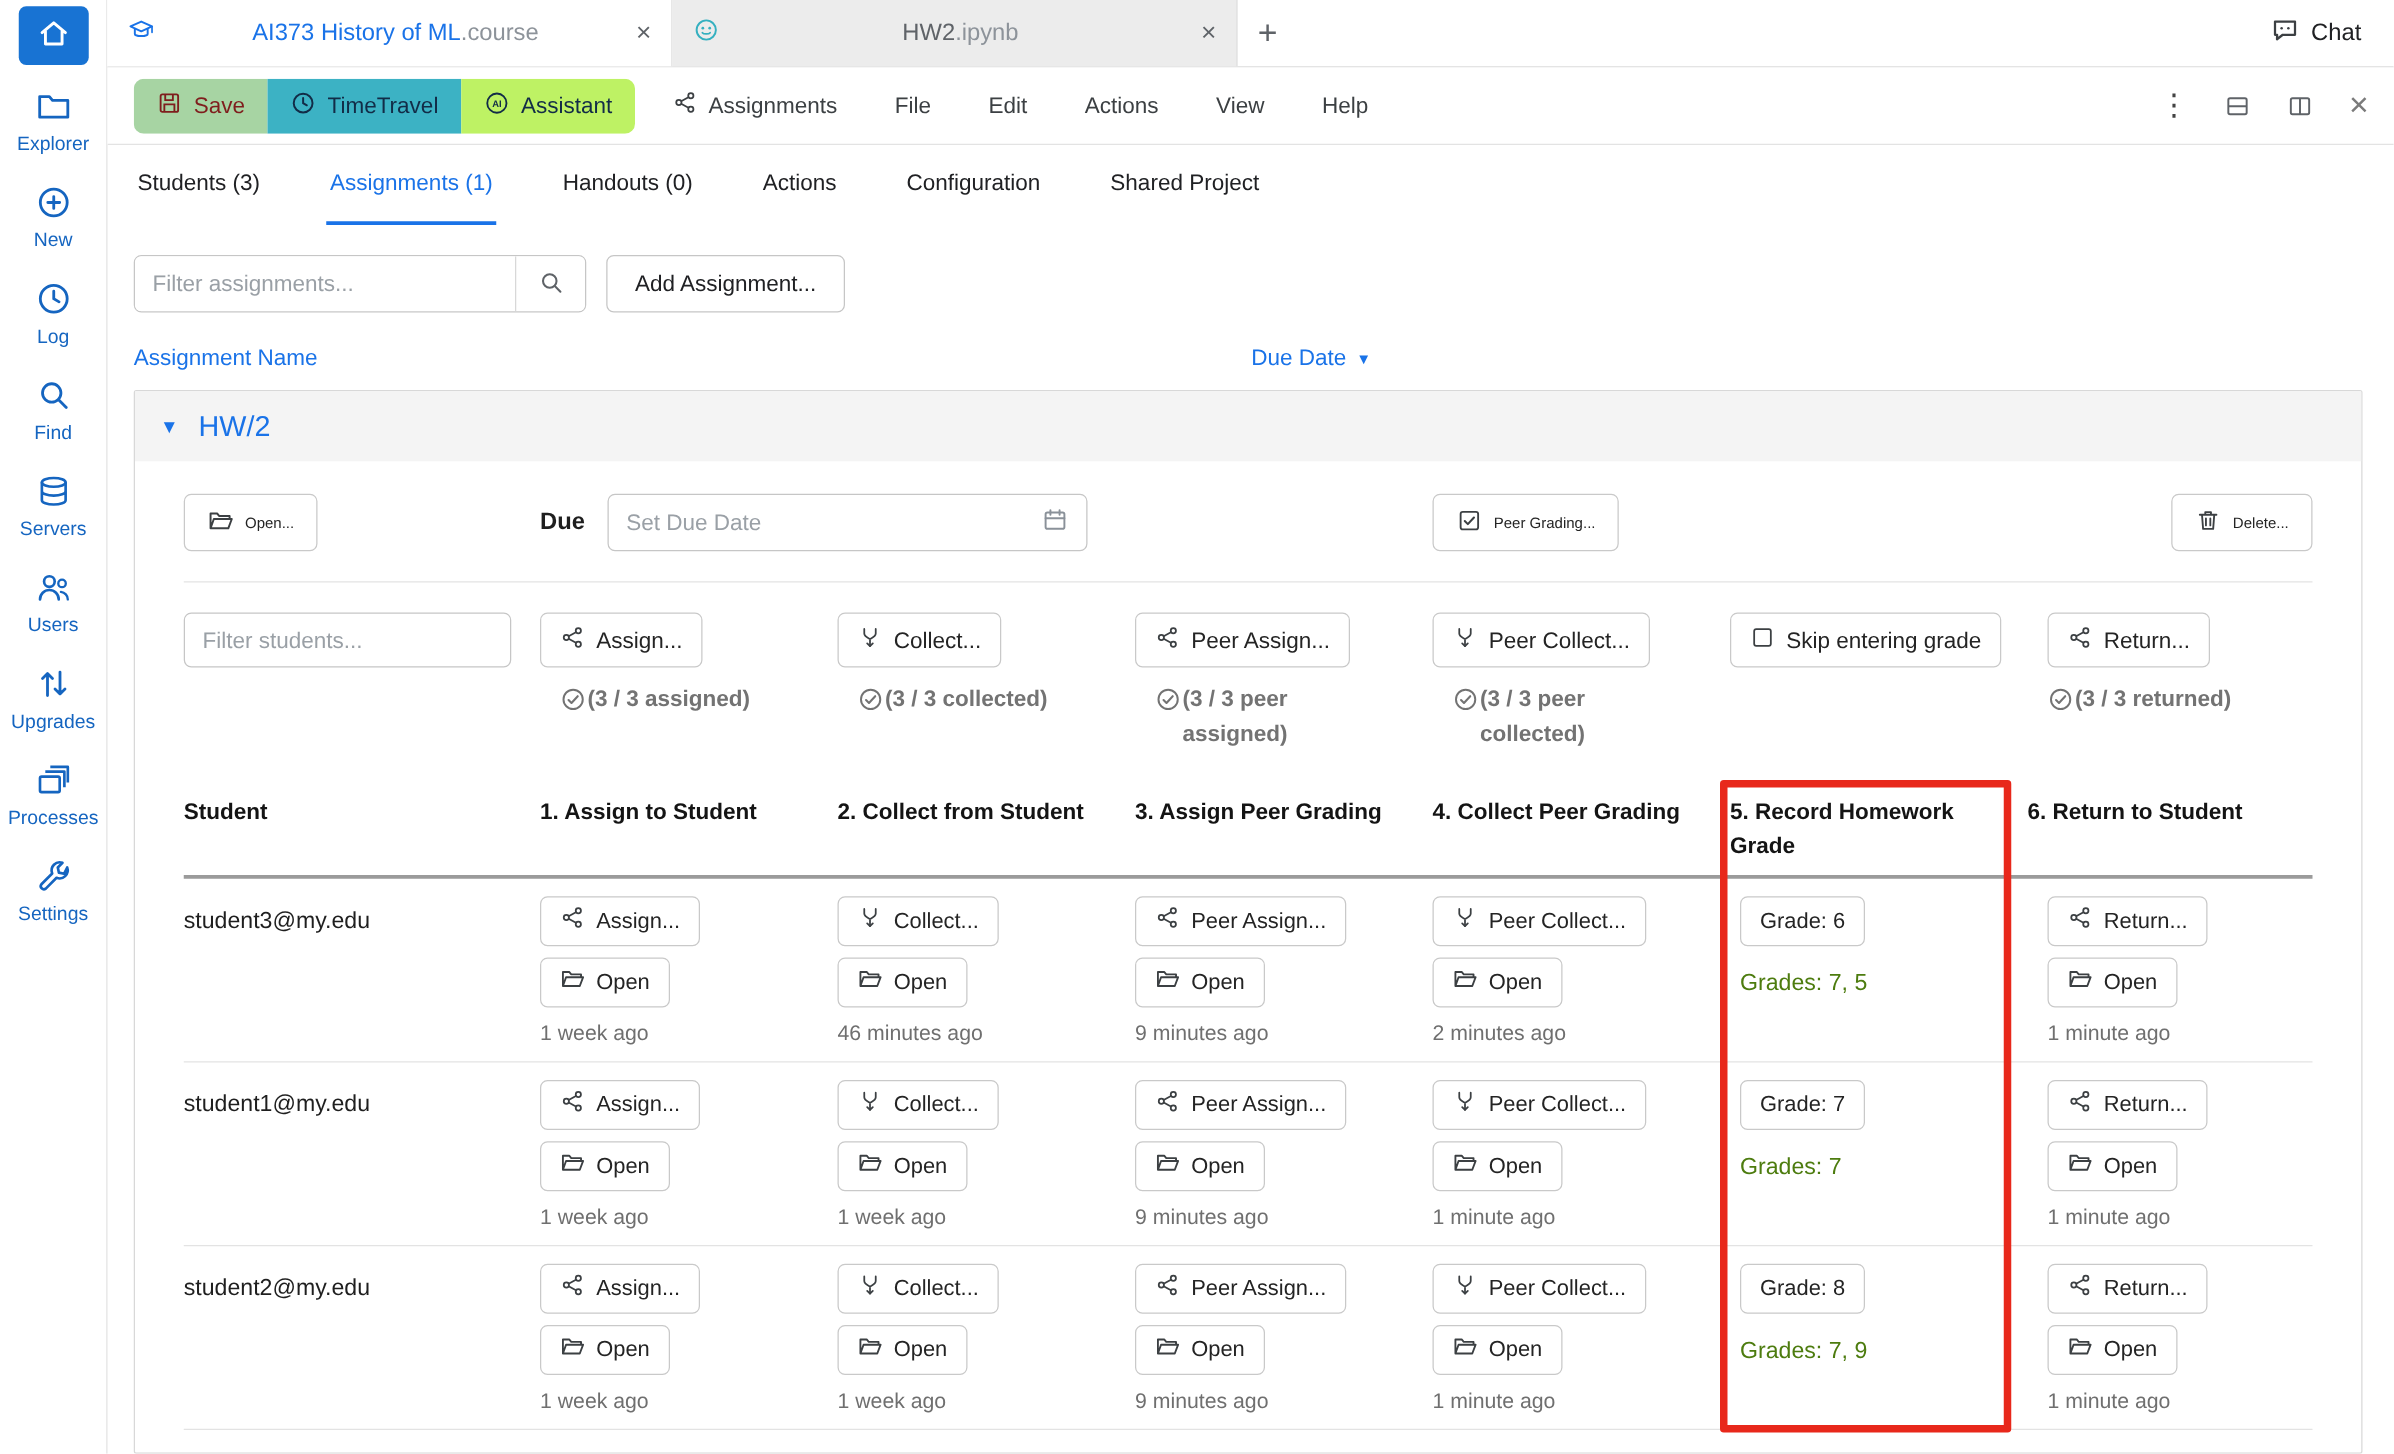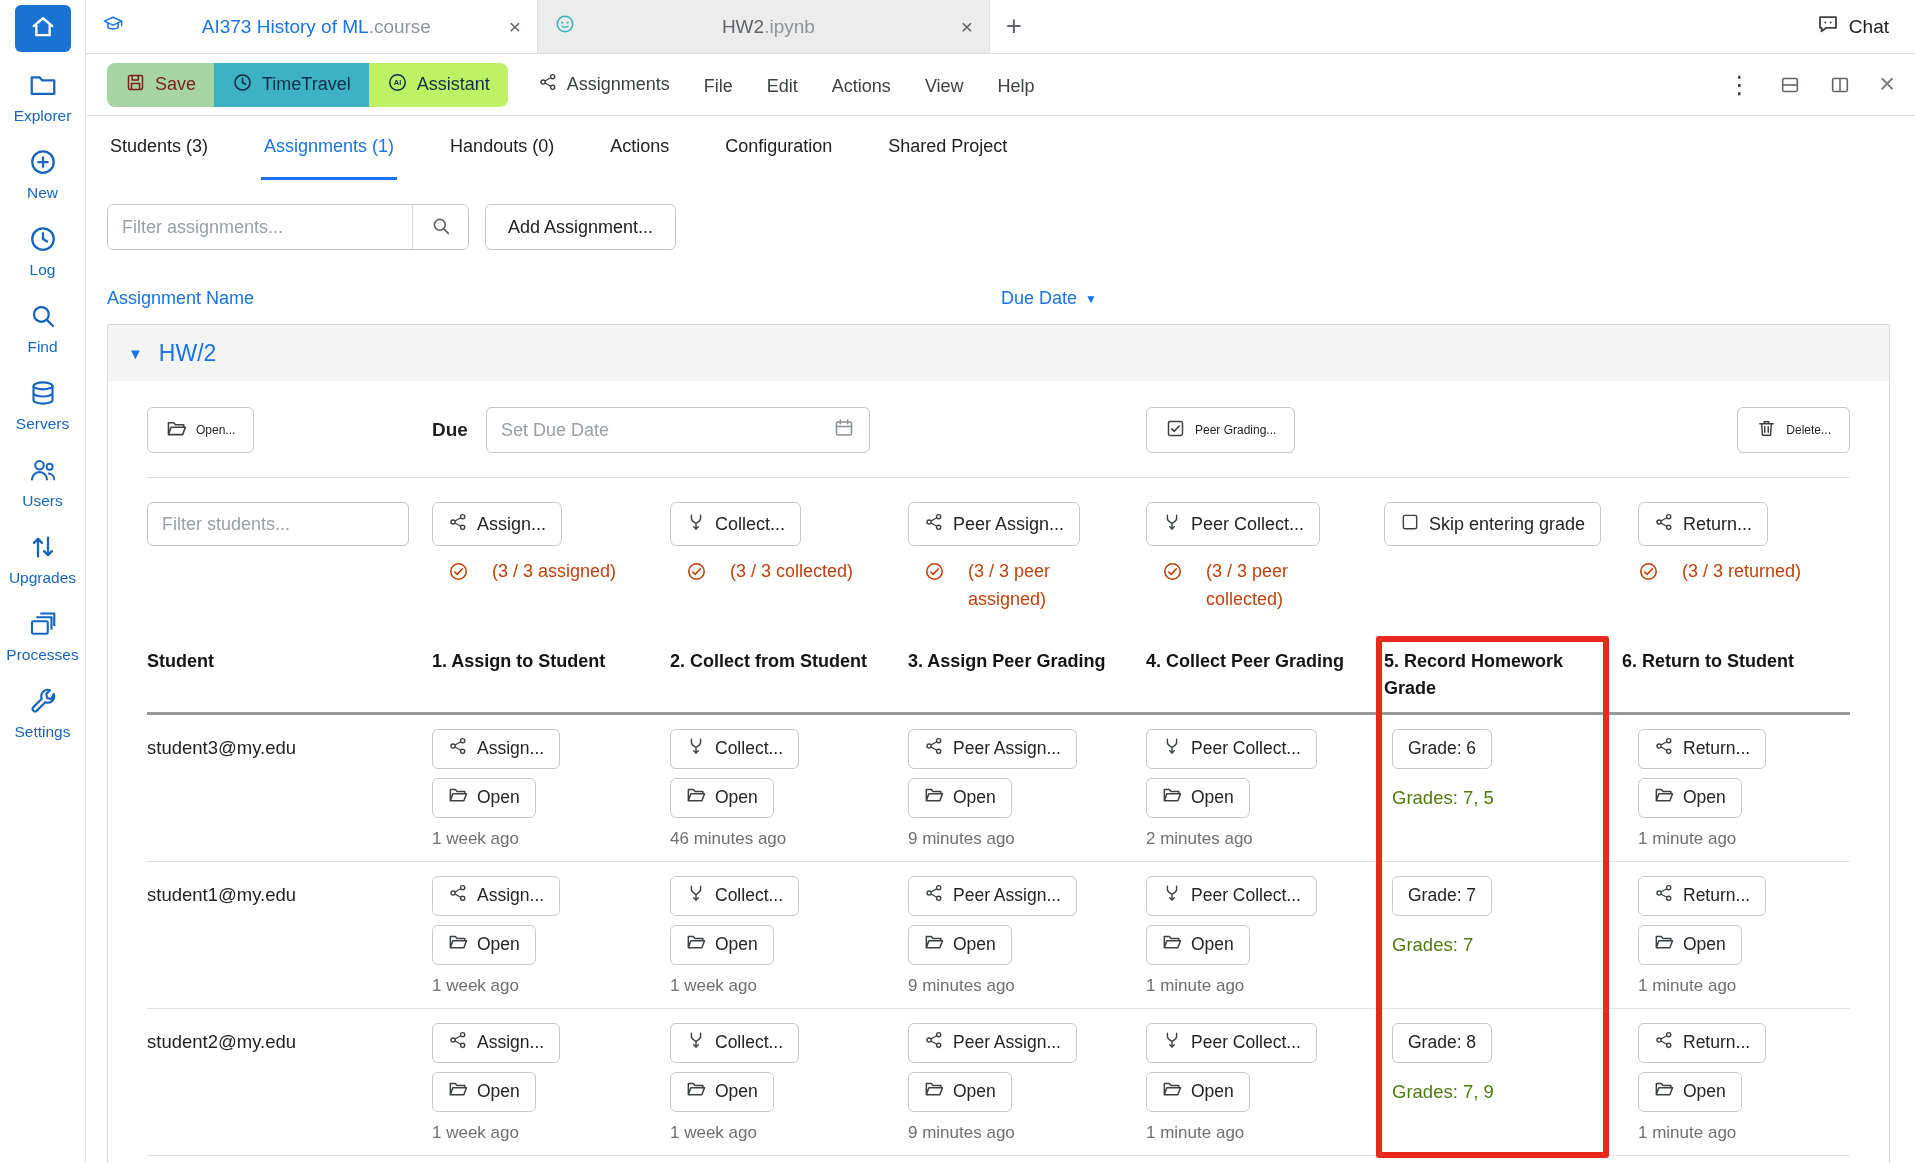--- a/index.html
+++ b/index.html
@@ -31,42 +31,42 @@
   .newtab{width:48px;background:none;border:none;font-size:27px;color:#5f6368;cursor:pointer}
   .chat{margin-left:auto;display:flex;align-items:center;gap:9px;padding-right:26px;font-size:19px;color:#202124;cursor:pointer;background:none;border:none}
 
   
   .toolbar{height:62px;display:flex;align-items:center;padding:0 20px 0 21px;border-bottom:1px solid #e3e3e3;background:#fff}
   .btngroup{display:flex;height:44px;border-radius:8px;overflow:hidden}
   .tbtn{display:flex;align-items:center;gap:9px;padding:0 18px;font-size:18px;border:none;cursor:pointer;font-family:inherit}
   .tbtn-save{background:#a7d4a3;color:#7f1d1d}
   .tbtn-tt{background:#3cb2c4;color:#122c47;font-weight:500}
   .tbtn-ai{background:#bef264;color:#122c47;font-weight:400}
-  .menus{display:flex;gap:34px;margin-left:30px;align-items:flex-end}
+  .menus{display:flex;gap:46px;margin-left:30px;align-items:center}
   .menu{display:flex;align-items:center;gap:9px;font-size:18px;color:#3c4043;cursor:pointer;background:none;border:none;font-family:inherit}
   .winbtns{margin-left:auto;display:flex;align-items:center;gap:28px;color:#5f6368}
   .kebab{font-size:24px;background:none;border:none;color:#444;cursor:pointer;line-height:1}
   .wbtn{background:none;border:none;color:#5f6368;cursor:pointer;display:flex;align-items:center}
   .wclose{font-size:27px;background:none;border:none;color:#7b7b7b;cursor:pointer;line-height:1}
 
   
   .subtabs{height:64px;display:flex;gap:50px;padding-left:21px;align-items:stretch}
   .subtab{display:flex;align-items:center;padding:0 3px;font-size:18px;color:#202124;border:none;background:none;border-bottom:3px solid transparent;cursor:pointer;font-family:inherit}
   .subtab-active{color:#1a73e8;border-bottom-color:#1a73e8}
 
   
   .content{flex:1;padding:24px 25px 0 21px;min-height:0}
   .filter-row{display:flex;align-items:center;gap:16px}
   .input-group{display:flex;width:362px;height:46px;border:1px solid #c6c6c6;border-radius:6px;overflow:hidden;background:#fff}
   .input-group input{flex:1;border:none;outline:none;padding:0 14px;font-size:18px;font-family:inherit;color:#202124;min-width:0}
   ::placeholder{color:#9aa0a6}
   .search-btn{width:56px;border:none;border-left:1px solid #d8d8d8;background:#fff;color:#5f6368;display:flex;align-items:center;justify-content:center;cursor:pointer}
   .add-btn{height:46px;padding:0 22px;font-size:18px;background:#fff;border:1px solid #c6c6c6;border-radius:6px;color:#202124;cursor:pointer;font-family:inherit}
 
-  .cols-row{position:relative;margin-top:38px;height:24px;font-size:18px}
+  .cols-row{position:relative;margin-top:26px;height:24px;font-size:18px}
   .col-link{color:#1a73e8;cursor:pointer;background:none;border:none;font-size:18px;font-family:inherit}
   .col-due{position:absolute;left:894px;top:0;display:flex;align-items:center;gap:8px}
   .caret-sm{font-size:12px;color:#1a73e8}
 
   
   .card{margin-top:12px;border:1px solid #d8d8d8;border-radius:2px;background:#fff}
   .card-title{height:56px;background:#f4f4f4;display:flex;align-items:center;gap:16px;padding:0 20px;cursor:pointer}
   .caret-md{font-size:15px;color:#1a73e8}
   .aname{font-size:23px;color:#1a73e8;font-weight:500}
   .card-body{padding:26px 39px 18px}
@@ -82,21 +82,21 @@
   .date-input{width:384px;height:46px;border:1px solid #c6c6c6;border-radius:6px;display:flex;align-items:center;padding:0 14px;color:#9aa0a6;font-size:18px;background:#fff;cursor:text}
   .date-input .ph{flex:1}
   .ra-c4{grid-column:5 / span 2}
   .ra-c6{grid-column:7;justify-self:end}
 
   .hr{height:1px;background:#e4e4e4;margin:24px 0}
 
   .stud-filter{width:262px;height:44px;border:1px solid #c6c6c6;border-radius:6px;padding:0 14px;font-size:18px;font-family:inherit;outline:none;color:#202124}
 
   .row-s{margin-top:12px}
-  .scell{display:flex;align-items:flex-start;gap:23px;color:#c2410c;font-weight:400;font-size:18px;line-height:1.55;padding-left:16px}
+  .scell{display:flex;align-items:flex-start;gap:1px;color:#737373;font-weight:700;font-size:18px;line-height:1.55;padding-left:16px}
   .scell .chk{margin-top:3px;flex-shrink:0}
   .s1{grid-column:2}.s2{grid-column:3}.s3{grid-column:4}.s4{grid-column:5}.s5{grid-column:7}
   .narrow{max-width:158px}
 
   .tablewrap{position:relative;margin-top:34px}
   .th{font-size:18px;font-weight:700;color:#141414;line-height:1.5}
   .th5{max-width:198px}
   .thickline{height:3px;background:#9b9b9b;margin-top:10px}
   .trow{padding:14px 0 12px;border-bottom:1px solid #e3e3e3}
   .tcell{display:flex;flex-direction:column;align-items:flex-start;gap:9px}

